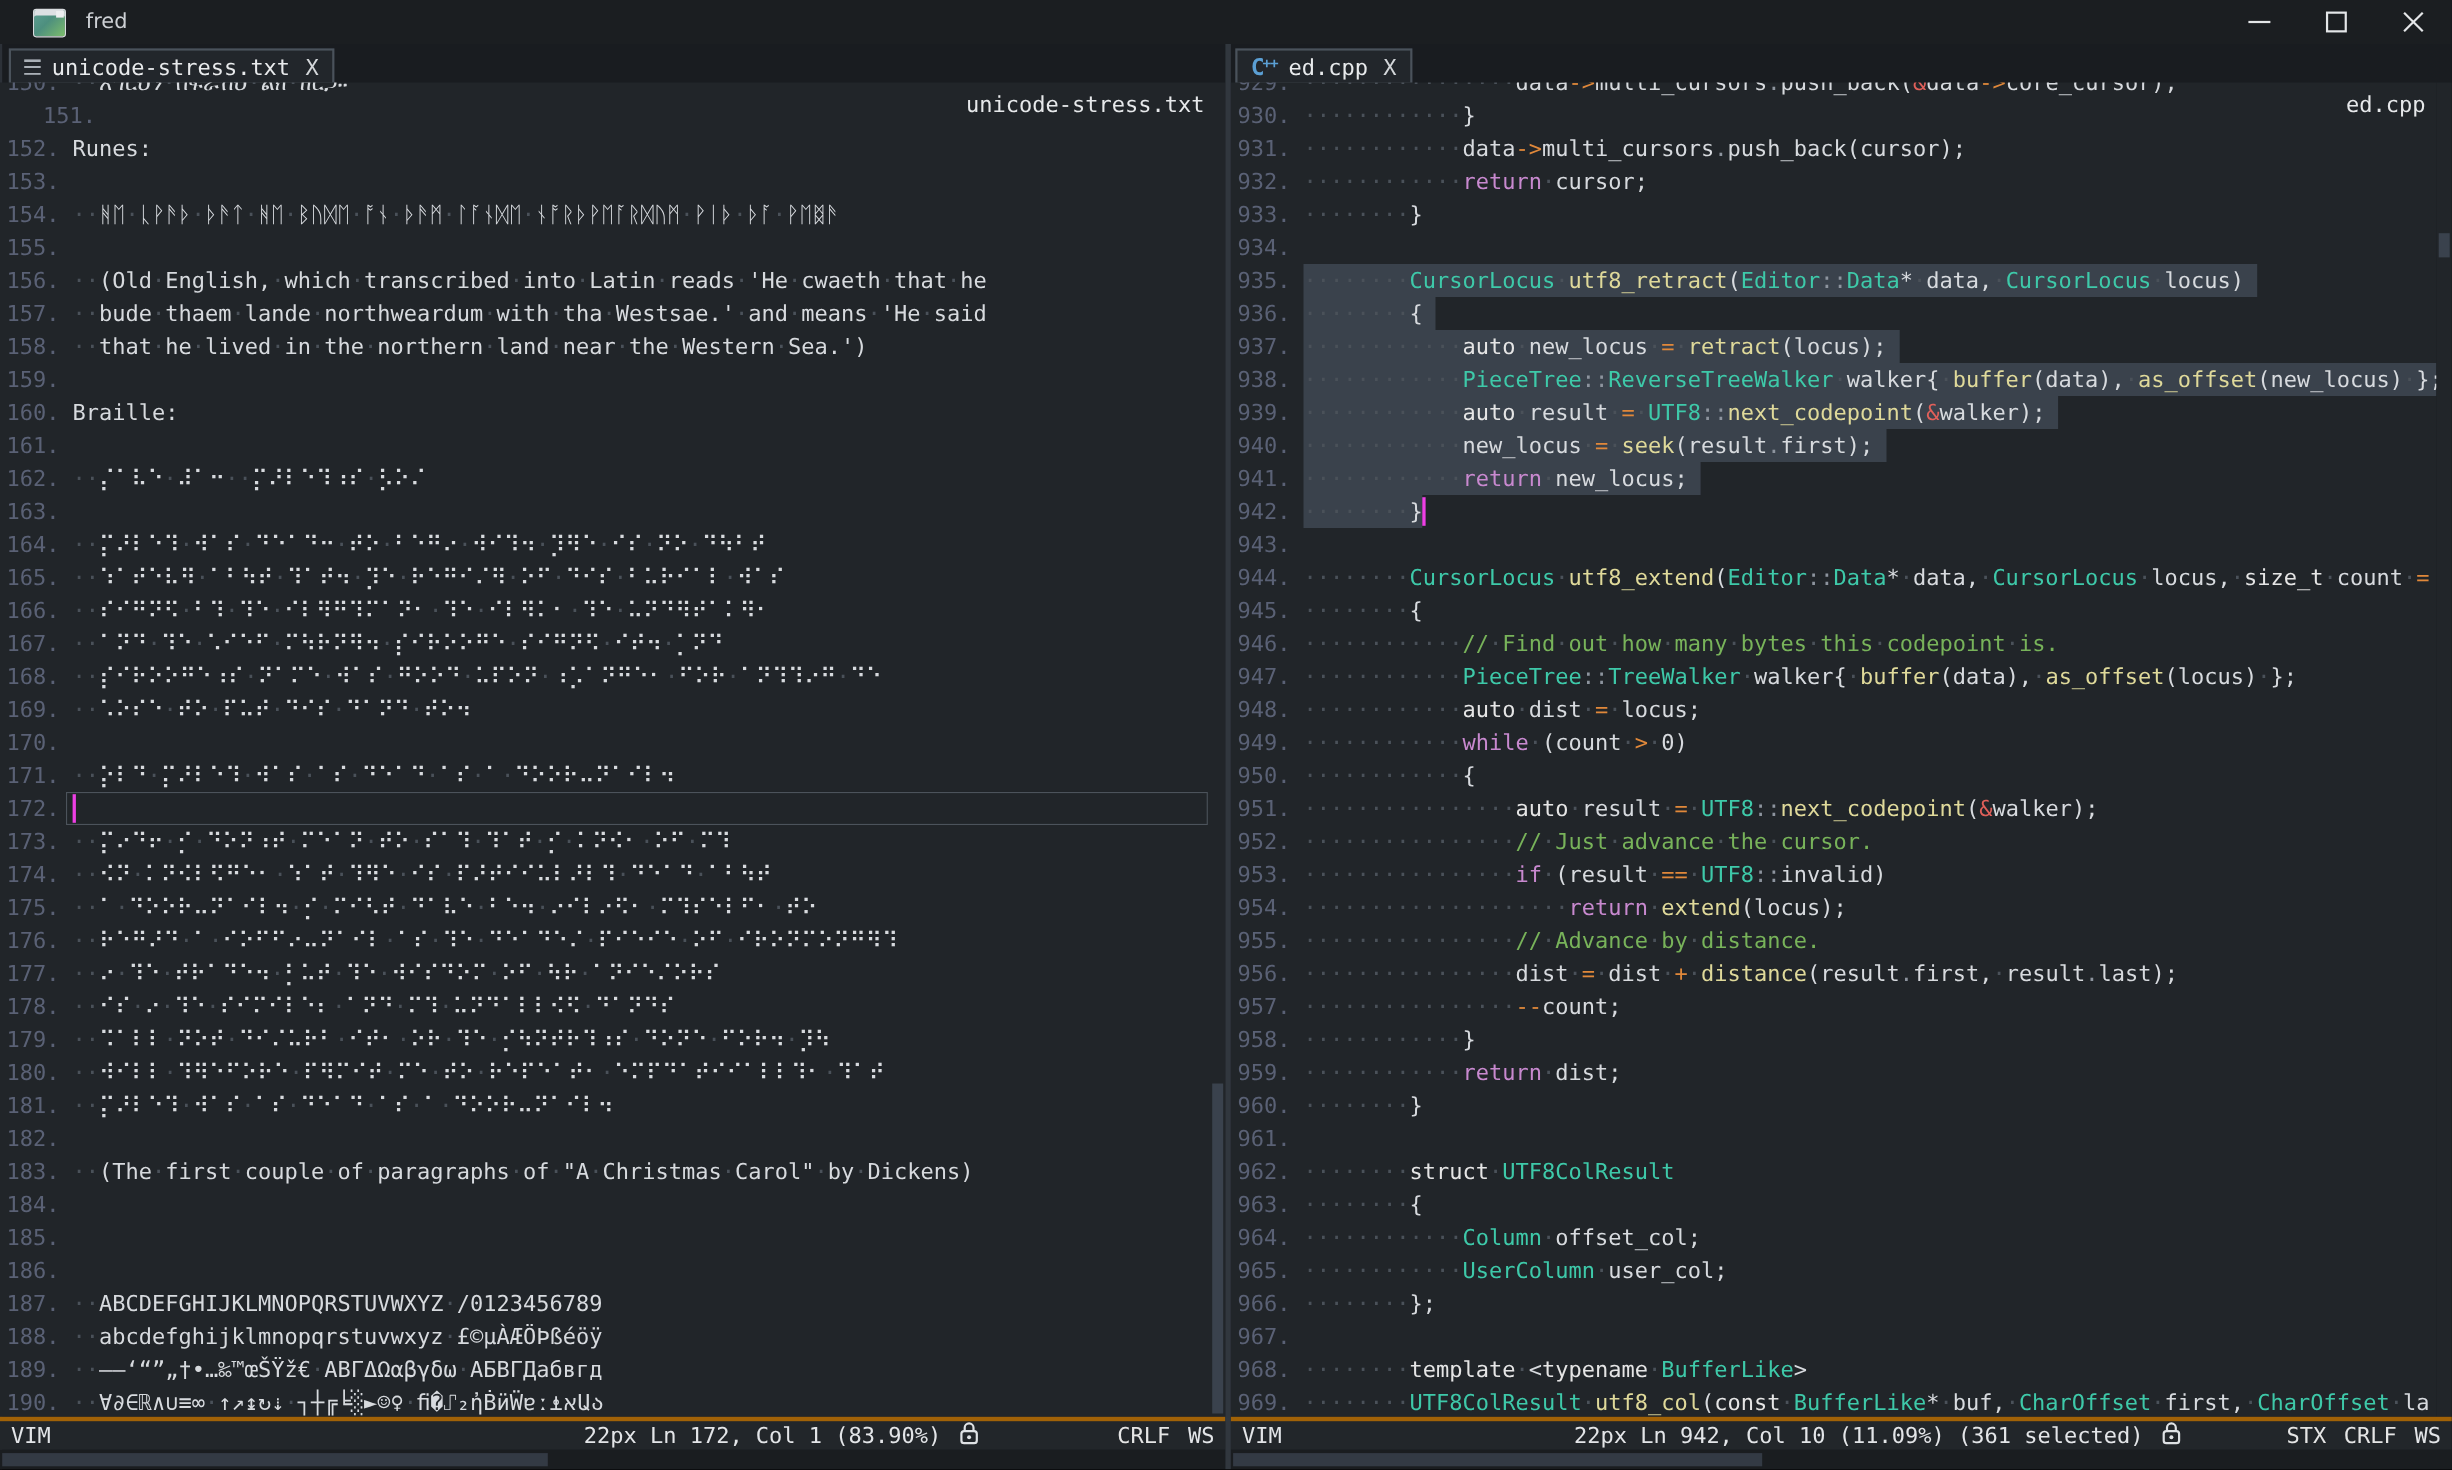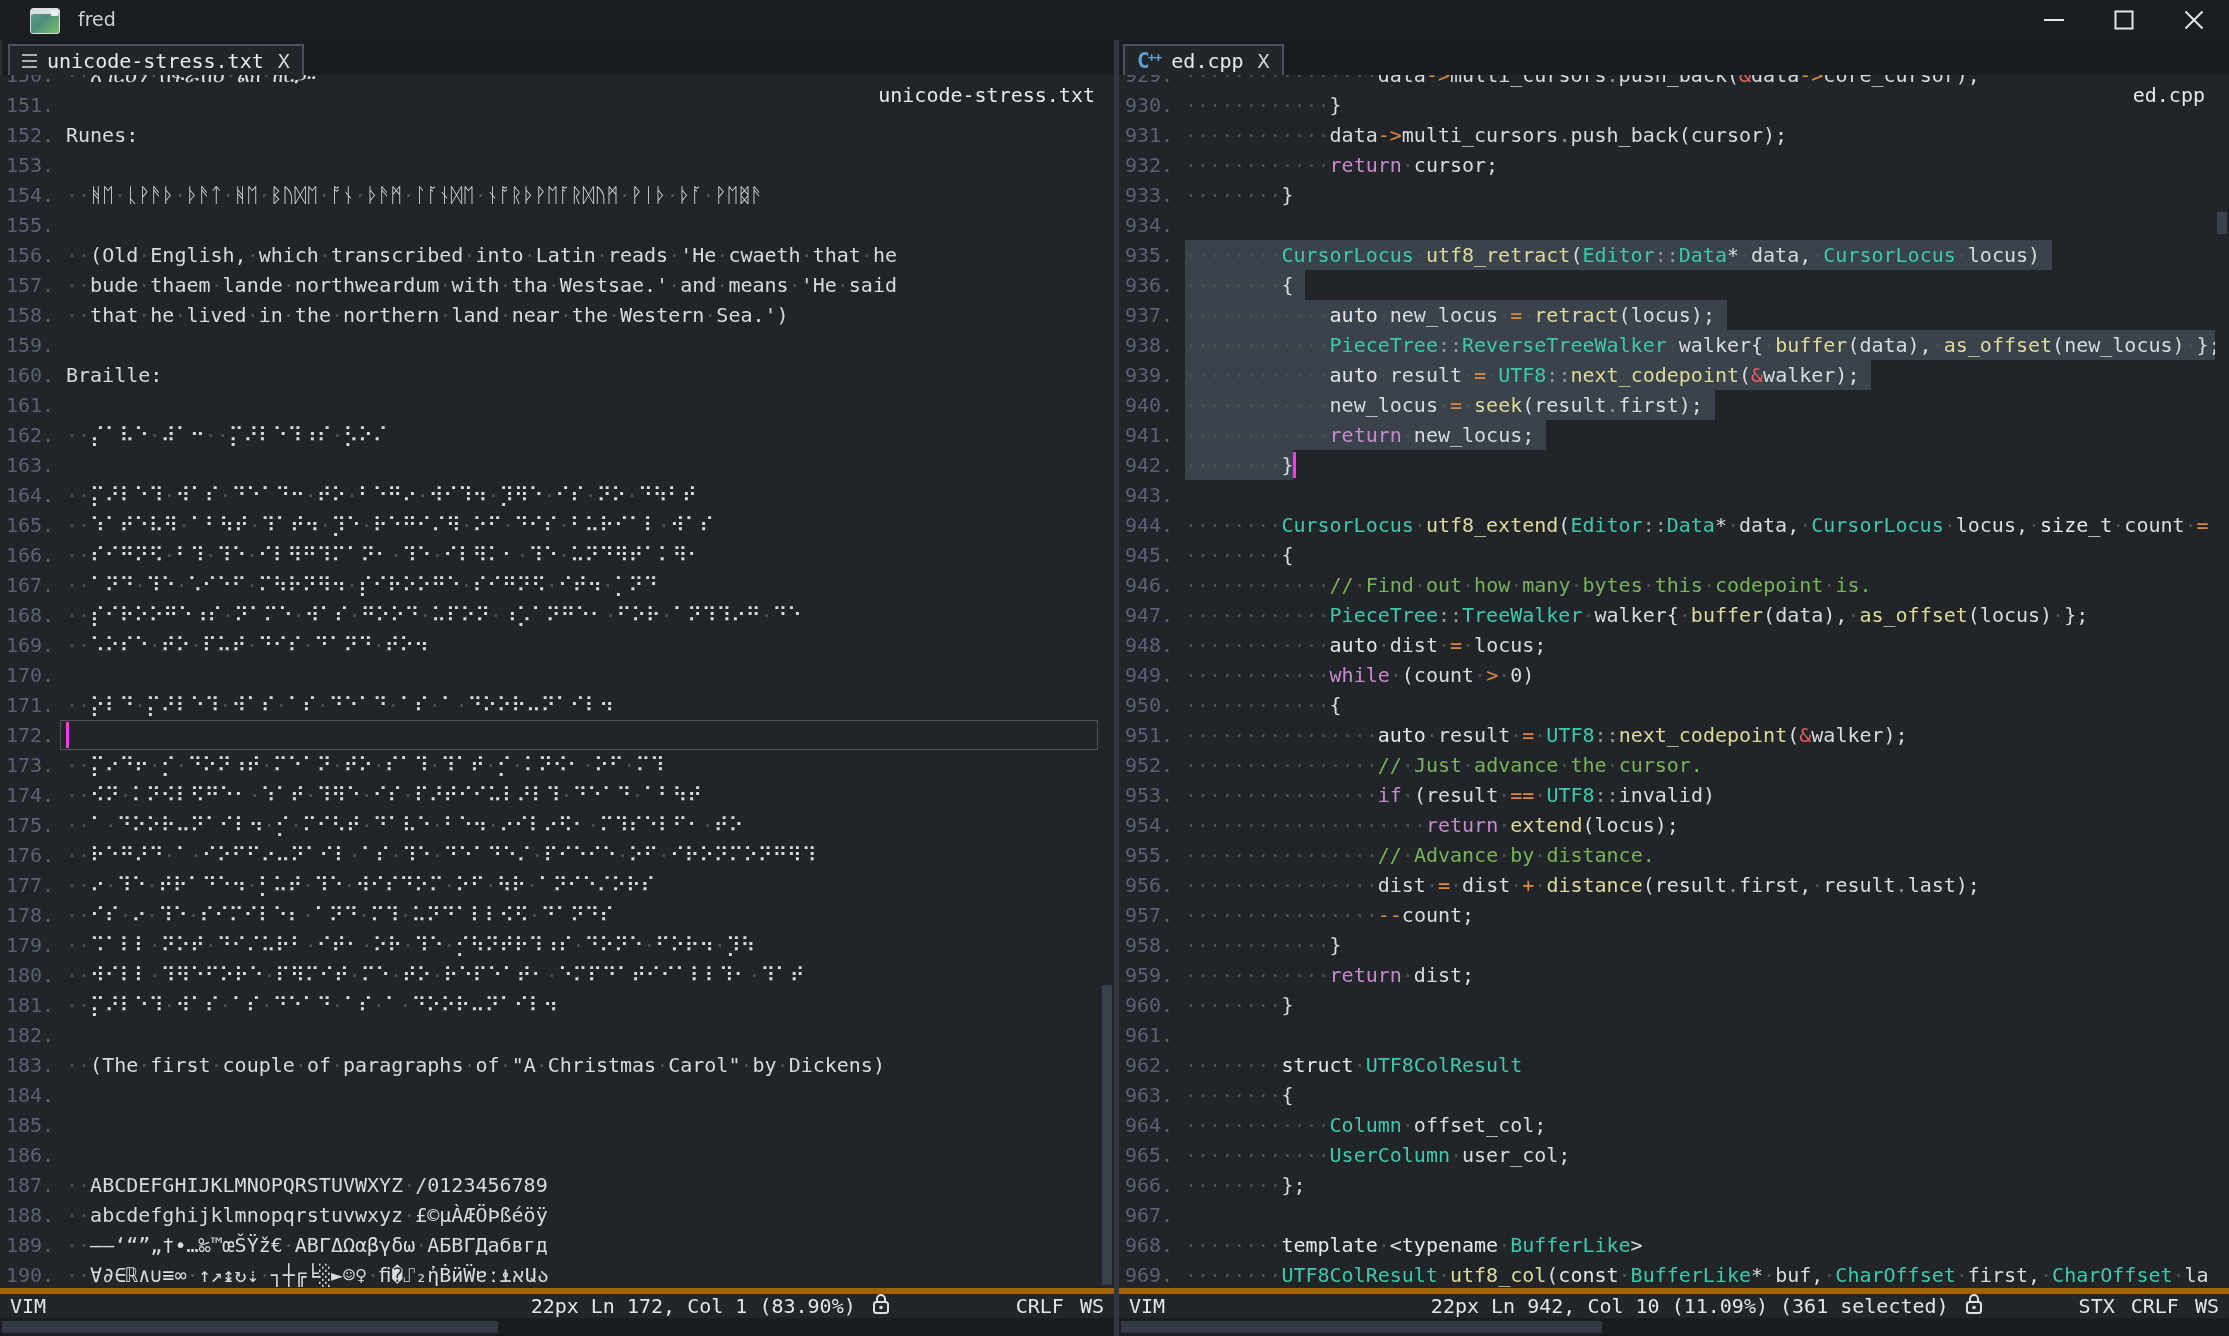--- a/index.html
+++ b/index.html
@@ -47,21 +47,21 @@
   .cursorline{position:absolute;left:60px;height:30px;border:1px solid #4c535b;box-sizing:border-box;}
   .caret{position:absolute;width:3px;height:26px;background:#ee3fe4;top:2px;}
   .overlay-name{position:absolute;top:8px;height:22px;font-size:20px;color:#e6e8ea;}
   
   .vscroll{position:absolute;top:75px;width:14px;height:1213px;background:#212529;}
   #pane-left .vscroll{left:1100px;}
   #pane-right .vscroll{left:1096px;}
   .vthumb{position:absolute;left:2px;width:10px;background:#3a424d;cursor:pointer;}
   .divider{position:absolute;left:1114px;top:40px;width:5px;height:1296px;background:#31373e;cursor:col-resize;}
   
-  .statusbar{position:absolute;top:1288px;height:30px;width:100%;background:#22262a;border-top:6px solid #a16207;
+  .statusbar{position:absolute;top:1288px;height:30px;width:100%;background:#22262a;border-top:4px solid #a16207;
              box-sizing:border-box;display:flex;align-items:center;font-size:20px;color:#e3e5e8;padding:0 10px;}
   .statusbar .mode{margin-right:auto;}
   .statusbar .spacer-l{width:110px;} .statusbar .spacer-r{width:80px;}
   .ind{margin-left:16px;} .green{color:#e5e5e5;}
   .lock{margin-left:16px;display:inline-block;}
   
   .hscroll{position:absolute;top:1318px;height:18px;background:#1a1d20;}
   #pane-left .hscroll{left:0;width:1114px;}
   #pane-right .hscroll{left:0;width:1110px;}
   .hthumb{position:absolute;top:3px;height:12px;background:#333a44;cursor:pointer;}
@@ -94,21 +94,21 @@
 
   <div class="pane" id="pane-left">
     <div class="tab" style="left:8px;top:44px;">
       <span class="lines-icon"></span>
       <span>unicode-stress.txt</span>
       <span class="close">X</span>
     </div>
     <div class="editor">
       <div class="lines">
           <div class="row" style="top: -15px;"><span class="gut">150.</span><span class="txt"><span class="ws">·</span><span class="ws">·</span><span class="tok p">እግርህን</span><span class="ws">·</span><span class="tok p">በፍራሽህ</span><span class="ws">·</span><span class="tok p">ልክ</span><span class="ws">·</span><span class="tok p">ዘርጋ።</span></span></div>
-          <div class="row" style="top: 15px;"><span class="gut">151.</span><span class="txt"></span></div>
+          <div class="row" style="top: 15px; margin-left: 33px;"><span class="gut">151.</span><span class="txt"></span></div>
           <div class="row" style="top: 45px;"><span class="gut">152.</span><span class="txt"><span class="tok p">Runes:</span></span></div>
           <div class="row" style="top: 75px;"><span class="gut">153.</span><span class="txt"></span></div>
           <div class="row" style="top: 105px;"><span class="gut">154.</span><span class="txt"><span class="ws">·</span><span class="ws">·</span><span class="tok p">ᚻᛖ</span><span class="ws">·</span><span class="tok p">ᚳᚹᚫᚦ</span><span class="ws">·</span><span class="tok p">ᚦᚫᛏ</span><span class="ws">·</span><span class="tok p">ᚻᛖ</span><span class="ws">·</span><span class="tok p">ᛒᚢᛞᛖ</span><span class="ws">·</span><span class="tok p">ᚩᚾ</span><span class="ws">·</span><span class="tok p">ᚦᚫᛗ</span><span class="ws">·</span><span class="tok p">ᛚᚪᚾᛞᛖ</span><span class="ws">·</span><span class="tok p">ᚾᚩᚱᚦᚹᛖᚪᚱᛞᚢᛗ</span><span class="ws">·</span><span class="tok p">ᚹᛁᚦ</span><span class="ws">·</span><span class="tok p">ᚦᚪ</span><span class="ws">·</span><span class="tok p">ᚹᛖᛥᚫ</span></span></div>
           <div class="row" style="top: 135px;"><span class="gut">155.</span><span class="txt"></span></div>
           <div class="row" style="top: 165px;"><span class="gut">156.</span><span class="txt"><span class="ws">·</span><span class="ws">·</span><span class="tok p">(Old</span><span class="ws">·</span><span class="tok p">English,</span><span class="ws">·</span><span class="tok p">which</span><span class="ws">·</span><span class="tok p">transcribed</span><span class="ws">·</span><span class="tok p">into</span><span class="ws">·</span><span class="tok p">Latin</span><span class="ws">·</span><span class="tok p">reads</span><span class="ws">·</span><span class="tok p">'He</span><span class="ws">·</span><span class="tok p">cwaeth</span><span class="ws">·</span><span class="tok p">that</span><span class="ws">·</span><span class="tok p">he</span></span></div>
           <div class="row" style="top: 195px;"><span class="gut">157.</span><span class="txt"><span class="ws">·</span><span class="ws">·</span><span class="tok p">bude</span><span class="ws">·</span><span class="tok p">thaem</span><span class="ws">·</span><span class="tok p">lande</span><span class="ws">·</span><span class="tok p">northweardum</span><span class="ws">·</span><span class="tok p">with</span><span class="ws">·</span><span class="tok p">tha</span><span class="ws">·</span><span class="tok p">Westsae.'</span><span class="ws">·</span><span class="tok p">and</span><span class="ws">·</span><span class="tok p">means</span><span class="ws">·</span><span class="tok p">'He</span><span class="ws">·</span><span class="tok p">said</span></span></div>
           <div class="row" style="top: 225px;"><span class="gut">158.</span><span class="txt"><span class="ws">·</span><span class="ws">·</span><span class="tok p">that</span><span class="ws">·</span><span class="tok p">he</span><span class="ws">·</span><span class="tok p">lived</span><span class="ws">·</span><span class="tok p">in</span><span class="ws">·</span><span class="tok p">the</span><span class="ws">·</span><span class="tok p">northern</span><span class="ws">·</span><span class="tok p">land</span><span class="ws">·</span><span class="tok p">near</span><span class="ws">·</span><span class="tok p">the</span><span class="ws">·</span><span class="tok p">Western</span><span class="ws">·</span><span class="tok p">Sea.')</span></span></div>
           <div class="row" style="top: 255px;"><span class="gut">159.</span><span class="txt"></span></div>
           <div class="row" style="top: 285px;"><span class="gut">160.</span><span class="txt"><span class="tok p">Braille:</span></span></div>
           <div class="row" style="top: 315px;"><span class="gut">161.</span><span class="txt"></span></div>

